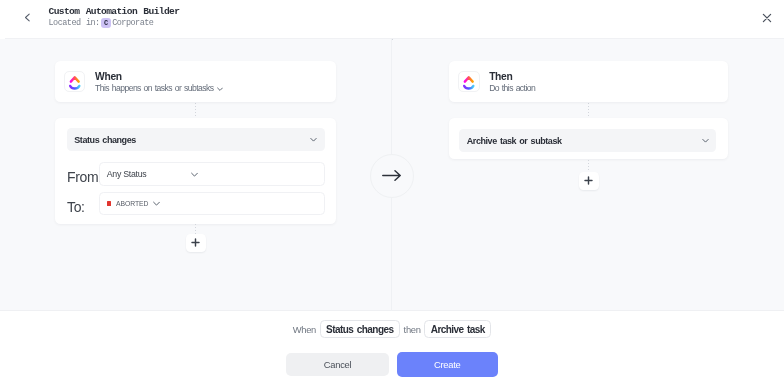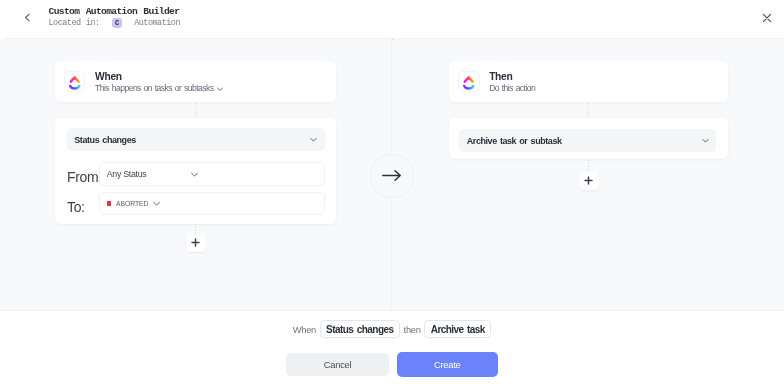--- a/index.html
+++ b/index.html
@@ -12,21 +12,21 @@
   .page { position: relative; width: 784px; height: 386px; }
 
   
   .header { position: absolute; left: 5px; top: 0; width: 784px; height: 39px; background: #fff;
     border-bottom: 1px solid #f0f1f4; font-family: Liberation Mono, monospace; }
   .back-btn { position: absolute; left: 12px; top: 7px; width: 20px; height: 20px;
     display: flex; align-items: center; justify-content: center; border-radius: 4px; cursor: pointer; }
   .hdr-title { position: absolute; left: 43.5px; top: 5.5px; font-size: 9.6px; font-weight: 700;
     color: #2b2f38; letter-spacing: -0.62px; word-spacing: 1.2px; line-height: 12px; white-space: nowrap; }
   .hdr-sub { position: absolute; left: 43.5px; top: 17.7px; font-size: 8.5px; color: #7b818c;
-    letter-spacing: -0.52px; word-spacing: 0.8px; display: flex; align-items: center; gap: 11px; line-height: 10px; white-space: nowrap; }
+    letter-spacing: -0.52px; word-spacing: 0.8px; display: flex; align-items: center; gap: 0; line-height: 10px; white-space: nowrap; }
   .badge { width: 10.5px; height: 10px; border-radius: 3px; background: #cdc2f5; color: #1d1f36;
     font-size: 6.8px; font-weight: 700; letter-spacing: 0; display: inline-flex; align-items: center;
     justify-content: center; flex: none; margin: 0 1px; }
   .close-btn { position: absolute; right: 12px; top: 7.5px; width: 20px; height: 20px;
     display:flex; align-items:center; justify-content:center; cursor: pointer; }
 
   
   .main { position: absolute; left: 0; top: 39px; width: 784px; height: 272px; background: var(--bg, #f8f9fb);
     border-bottom: 1px solid #eff0f3; }
   .vdivider { position: absolute; left: 391.4px; top: 0; width: 1px; height: 272px; background: #eff1f4; }
@@ -82,21 +82,21 @@
   <div class="header">
     <div class="back-btn">
       <svg width="11" height="11" viewBox="0 0 11 11">
         <path d="M7.2 2.1 L3.5 5.5 L7.2 8.9" fill="none" stroke="#535b68" stroke-width="1.05" stroke-linecap="round" stroke-linejoin="round"></path>
       </svg>
     </div>
     <div class="hdr-title">Custom Automation Builder</div>
     <div class="hdr-sub">
       <span>Located in:</span>
       <span class="badge">C</span>
-      <span>Automation</span>
+      <span>Corporate</span>
     </div>
     <div class="close-btn">
       <svg width="12" height="12" viewBox="0 0 12 12">
         <path d="M2.4 2.4 L9.6 9.6 M9.6 2.4 L2.4 9.6" fill="none" stroke="#4a515c" stroke-width="1.25" stroke-linecap="round"></path>
       </svg>
     </div>
   </div>
 
   <div class="main">
     <div class="vdivider"></div>

